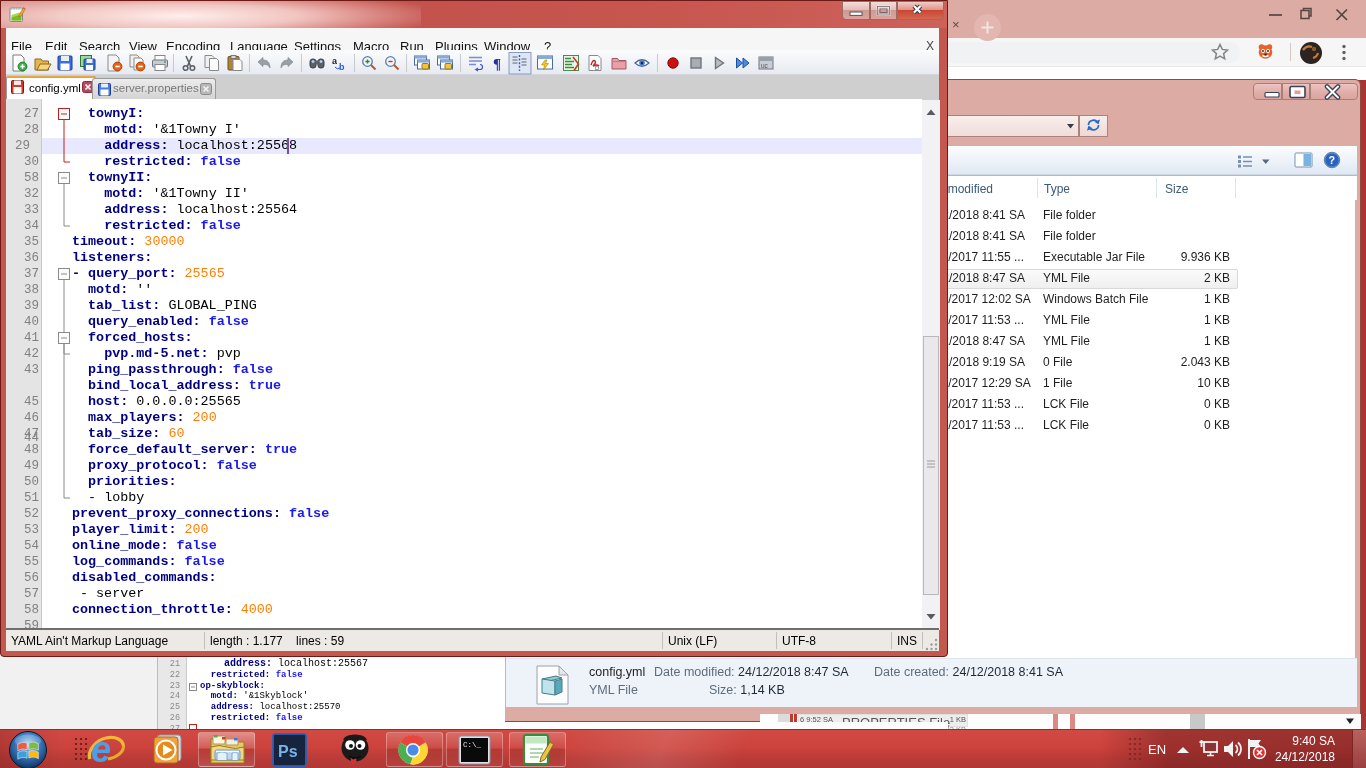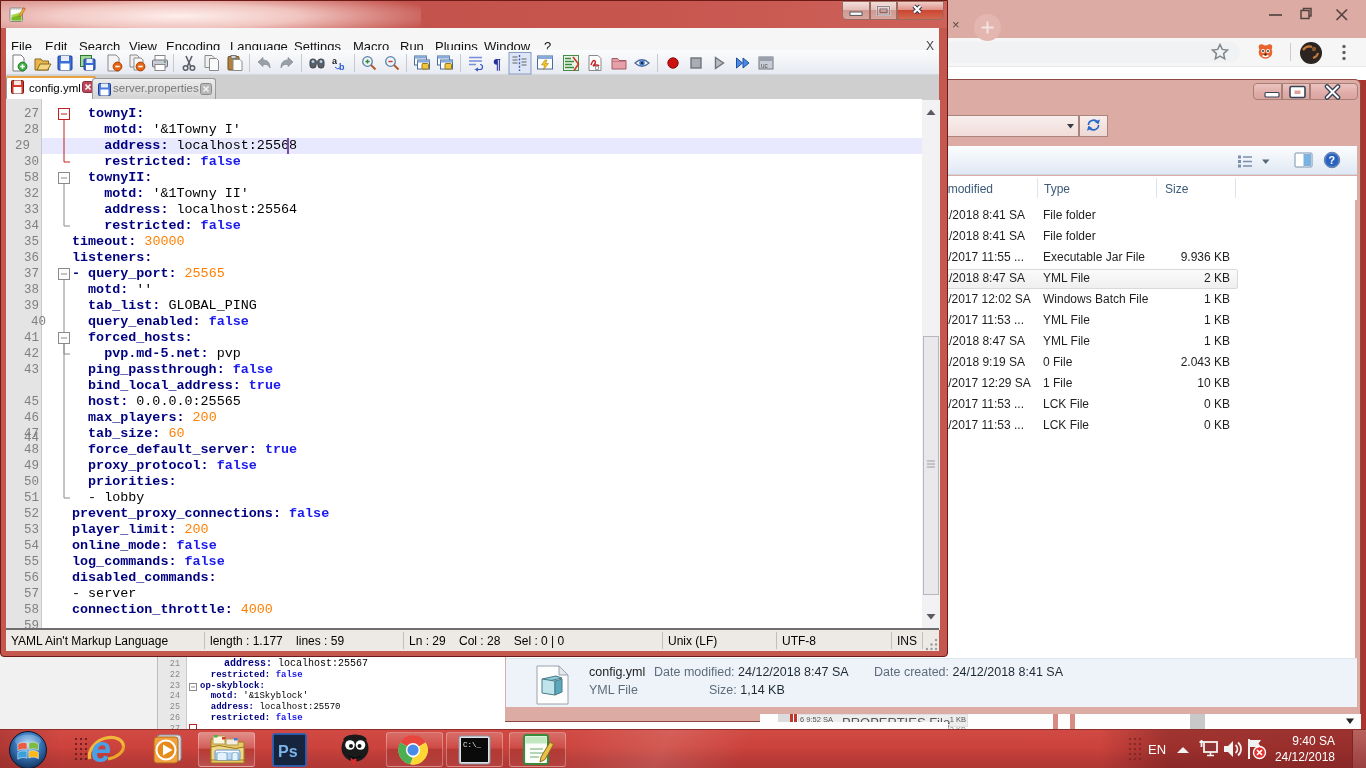--- a/index.html
+++ b/index.html
@@ -510,21 +510,21 @@
 <div class="lnum" style="top:55px;">30</div>
 <div class="lnum" style="top:71px;">58</div>
 <div class="lnum" style="top:87px;">32</div>
 <div class="lnum" style="top:103px;">33</div>
 <div class="lnum" style="top:119px;">34</div>
 <div class="lnum" style="top:135px;">35</div>
 <div class="lnum" style="top:151px;">36</div>
 <div class="lnum" style="top:167px;">37</div>
 <div class="lnum" style="top:183px;">38</div>
 <div class="lnum" style="top:199px;">39</div>
-<div class="lnum" style="top:215px;margin-left:7px;">40</div>
+<div class="lnum" style="top:215px;">40</div>
 <div class="lnum" style="top:231px;">41</div>
 <div class="lnum" style="top:247px;">42</div>
 <div class="lnum" style="top:263px;">43</div>
 <div class="lnum" style="top:295px;margin-top:36px;">44</div>
 <div class="lnum" style="top:295px;">45</div>
 <div class="lnum" style="top:311px;">46</div>
 <div class="lnum" style="top:327px;">47</div>
 <div class="lnum" style="top:343px;">48</div>
 <div class="lnum" style="top:359px;">49</div>
 <div class="lnum" style="top:375px;">50</div>
@@ -562,21 +562,21 @@
 <div class="code" style="top:327px;">  <span class="k">tab_size:</span> <span class="n">60</span></div>
 <div class="code" style="top:343px;">  <span class="k">force_default_server:</span> <span class="b">true</span></div>
 <div class="code" style="top:359px;">  <span class="k">proxy_protocol:</span> <span class="b">false</span></div>
 <div class="code" style="top:375px;">  <span class="k">priorities:</span></div>
 <div class="code" style="top:391px;">  - lobby</div>
 <div class="code" style="top:407px;"><span class="k">prevent_proxy_connections:</span> <span class="b">false</span></div>
 <div class="code" style="top:423px;"><span class="k">player_limit:</span> <span class="n">200</span></div>
 <div class="code" style="top:439px;"><span class="k">online_mode:</span> <span class="b">false</span></div>
 <div class="code" style="top:455px;"><span class="k">log_commands:</span> <span class="b">false</span></div>
 <div class="code" style="top:471px;"><span class="k">disabled_commands:</span></div>
-<div class="code" style="top:487px;">- server</div>
+<div class="code" style="top:487px;margin-left:8px;">- server</div>
 <div class="code" style="top:503px;"><span class="k">connection_throttle:</span> <span class="n">4000</span></div>
       </div>
     <svg class="abs" id="foldsvg" style="left:0;top:0" width="920" height="530" viewBox="0 0 920 530">
         <rect x="52.5" y="9.5" width="11" height="11" fill="#fcfcfc" stroke="#c02020"></rect>
 <line x1="55" y1="15.0" x2="61" y2="15.0" stroke="#c02020"></line>
 <path d="M58 20.5 V 63 H 64" fill="none" stroke="#c02020"></path>
 <rect x="52.5" y="73.5" width="11" height="11" fill="#fcfcfc" stroke="#8a8a8a"></rect>
 <line x1="55" y1="79.0" x2="61" y2="79.0" stroke="#8a8a8a"></line>
 <path d="M58 84.5 V 127 H 64" fill="none" stroke="#8a8a8a"></path>
 <rect x="52.5" y="169.5" width="11" height="11" fill="#fcfcfc" stroke="#8a8a8a"></rect>
@@ -599,23 +599,20 @@
     <svg class="abs" style="left:0;top:509px" width="18" height="16">
         <path d="M4.5 5 L9 10.5 L13.5 5 z" fill="#5a5a62"></path>
       </svg>
   </div>
   <div id="statusbar">
     <div class="sec" style="left:0;width:196px;border-left:none;">
         <span>YAML Ain't Markup Language</span>
       </div>
     <div class="sec" style="left:198px;width:197px;">
         <span>length : 1.177    lines : 59</span>
-      </div>
-    <div class="sec" style="left:397px;width:257px;">
-        <span>Ln : 29    Col : 28    Sel : 0 | 0</span>
       </div>
     <div class="sec" style="left:656px;width:112px;">
         <span>Unix (LF)</span>
       </div>
     <div class="sec" style="left:770px;width:113px;">
         <span>UTF-8</span>
       </div>
     <div class="sec" style="left:885px;width:31px;">
         <span>INS</span>
       </div>

